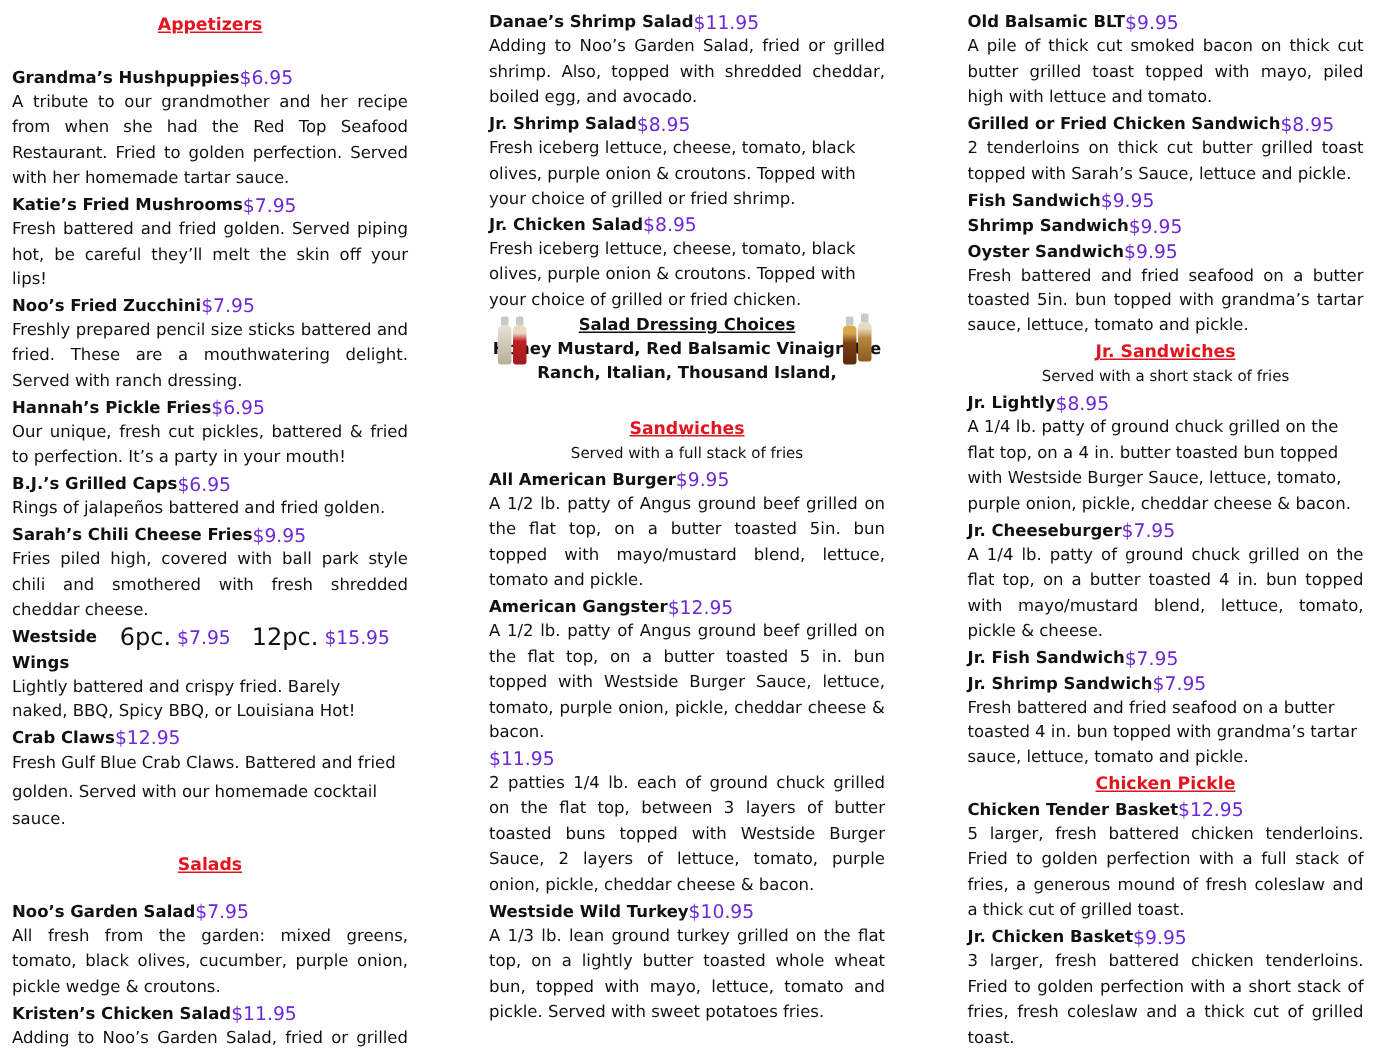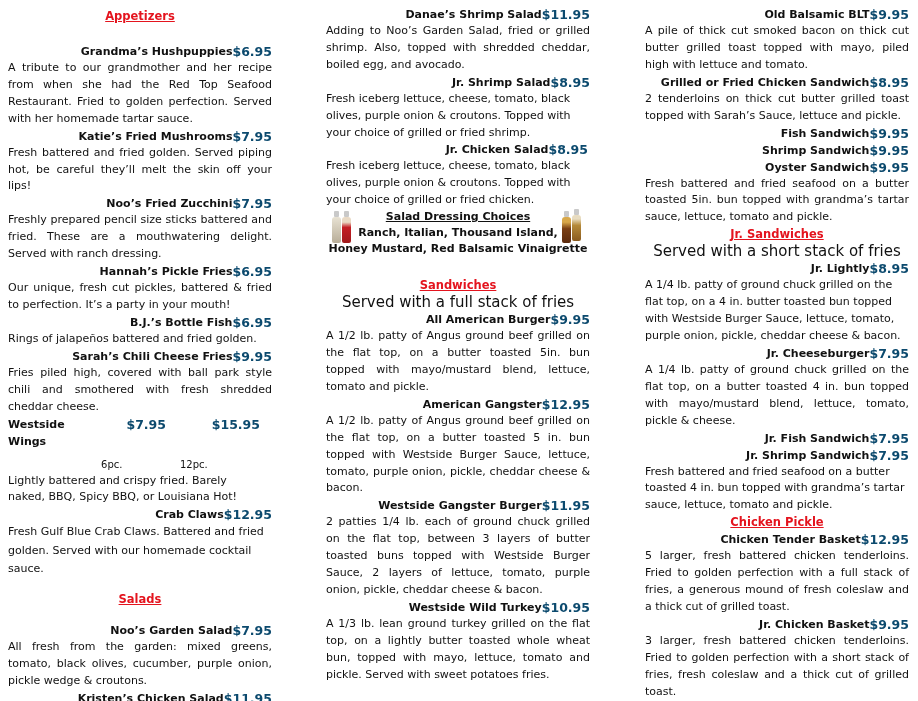--- a/index.html
+++ b/index.html
@@ -4,33 +4,33 @@
 <style>
   html, body { margin: 0; padding: 0; background: #ffffff; }
   body { width: 918px; height: 701px; overflow: hidden; position: relative;
          font-family: "DejaVu Sans", sans-serif; color: #111; }
   .col { position: absolute; top: 0; }
   #col1 { left: 8px; width: 264px; }
   #col2 { left: 326px; width: 264px; }
   #col3 { left: 645px; width: 264px; }
   .sec-title { color: #e4141e; font-weight: bold; font-size: 11.5px; text-decoration: underline;
                text-align: center; line-height: 17px; }
-  .sub { text-align: center; font-size: 15px; line-height: 17px; }
-  .item-head { display: flex; justify-content: flex-end; font-size: 11px; font-weight: bold; line-height: 17px; }
-  .price { color: #0c4a6e; font-weight: bold; font-size: 12.5px; }
+  .sub { text-align: center; font-size: 10px; line-height: 17px; }
+  .item-head { display: flex; justify-content: flex-start; font-size: 11px; font-weight: bold; line-height: 17px; }
+  .price { color: #6d28d9; font-weight: normal; font-size: 12.5px; }
   .desc { font-size: 11px; line-height: 16.9px; text-align: justify; }
   .desc.left { text-align: left; }
   .dressing { position: relative; text-align: center; }
   .dressing .dt { font-size: 11px; font-weight: bold; text-decoration: underline; line-height: 16px; }
   .dressing .dl { font-size: 11px; font-weight: bold; line-height: 16px; }
   .bottle { position: absolute; width: 9px; height: 26px; border-radius: 3px 3px 2px 2px; }
   .bottle::before { content: ""; position: absolute; left: 2px; top: -6px; width: 5px; height: 6px; background: #c9c9c9; border-radius: 1px; }
   .wings { display: flex; font-size: 11px; font-weight: bold; line-height: 17px; }
   .wings .n { width: 114px; }
-  .wings .pc { font-weight: normal; font-size: 10px; margin-right: 4px; margin-top: 40px; }
+  .wings .pc { font-weight: normal; font-size: 16px; margin-right: 4px; }
   .wings .price { margin-right: 14px; }
 </style>
 </head>
 <body>
 
 <div class="col" id="col1">
   <div style="height:8px"></div>
   <div class="sec-title">Appetizers</div>
   <div style="height:18px"></div>
 
@@ -57,21 +57,21 @@
   </div>
   <div>
     <div class="item-head">
         <span>Hannah’s Pickle Fries</span>
         <span class="price">$6.95</span>
       </div>
     <div class="desc">Our unique, fresh cut pickles, battered &amp; fried to perfection. It’s a party in your mouth!</div>
   </div>
   <div>
     <div class="item-head">
-        <span>B.J.’s Bottle Fish</span>
+        <span>B.J.’s Grilled Caps</span>
         <span class="price">$6.95</span>
       </div>
     <div class="desc left">Rings of jalapeños battered and fried golden.</div>
   </div>
   <div>
     <div class="item-head">
         <span>Sarah’s Chili Cheese Fries</span>
         <span class="price">$9.95</span>
       </div>
     <div class="desc">Fries piled high, covered with ball park style chili and smothered with fresh shredded cheddar cheese.</div>
@@ -137,22 +137,22 @@
       </div>
     <div class="desc left" style="width:250px">Fresh iceberg lettuce, cheese, tomato, black olives, purple onion &amp; croutons. Topped with your choice of grilled or fried chicken.</div>
   </div>
 
   <div class="dressing">
     <span class="bottle" style="left:6px;top:8px;background:linear-gradient(#e8e2d3,#b8ad98);"></span>
     <span class="bottle" style="left:16px;top:8px;background:linear-gradient(#e9d9c4 20%,#c41e24 40%,#a01a1c);"></span>
     <span class="bottle" style="left:236px;top:8px;background:linear-gradient(#d8a84a 20%,#7a3f14 45%,#5b2a0c);"></span>
     <span class="bottle" style="left:246px;top:6px;background:linear-gradient(#e8dcc0 15%,#b58a3a 40%,#8a5a1e);"></span>
     <div class="dt">Salad Dressing Choices</div>
+    <div class="dl">Honey Mustard, Red Balsamic Vinaigrette</div>
     <div class="dl">Ranch, Italian, Thousand Island,</div>
-    <div class="dl">Honey Mustard, Red Balsamic Vinaigrette</div>
   </div>
 
   <div style="height:20px"></div>
   <div class="sec-title">Sandwiches</div>
   <div class="sub">Served with a full stack of fries</div>
 
   <div>
     <div class="item-head">
         <span>All American Burger</span>
         <span class="price">$9.95</span>
@@ -161,21 +161,20 @@
   </div>
   <div>
     <div class="item-head">
         <span>American Gangster</span>
         <span class="price">$12.95</span>
       </div>
     <div class="desc">A 1/2 lb. patty of Angus ground beef grilled on the flat top, on a butter toasted 5 in. bun topped with Westside Burger Sauce, lettuce, tomato, purple onion, pickle, cheddar cheese &amp; bacon.</div>
   </div>
   <div>
     <div class="item-head">
-        <span>Westside Gangster Burger</span>
         <span class="price">$11.95</span>
       </div>
     <div class="desc">2 patties 1/4 lb. each of ground chuck grilled on the flat top, between 3 layers of butter toasted buns topped with Westside Burger Sauce, 2 layers of lettuce, tomato, purple onion, pickle, cheddar cheese &amp; bacon.</div>
   </div>
   <div>
     <div class="item-head">
         <span>Westside Wild Turkey</span>
         <span class="price">$10.95</span>
       </div>
     <div class="desc">A 1/3 lb. lean ground turkey grilled on the flat top, on a lightly butter toasted whole wheat bun, topped with mayo, lettuce, tomato and pickle. Served with sweet potatoes fries.</div>

